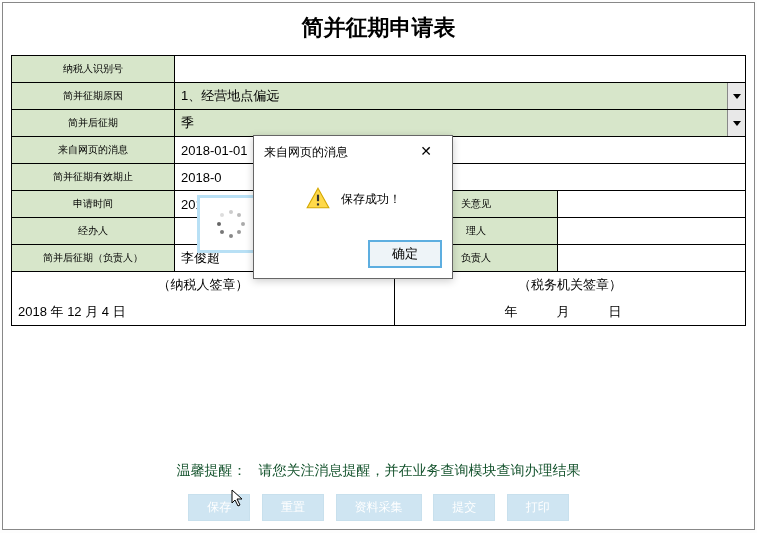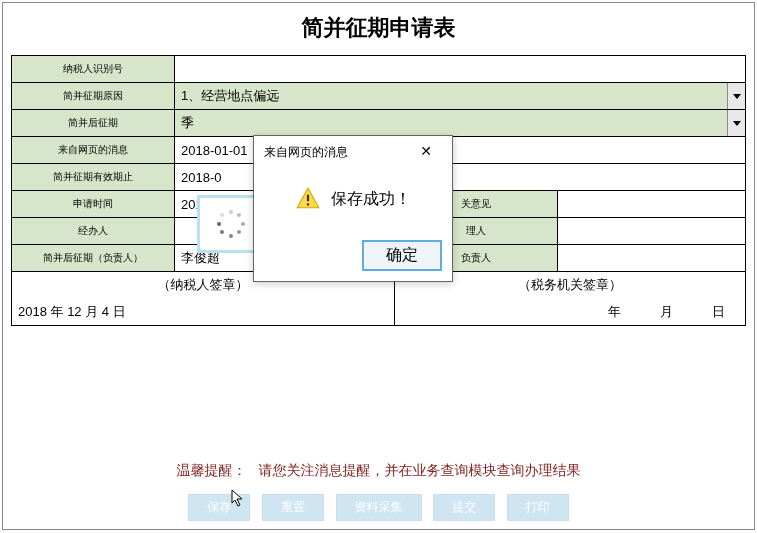--- a/index.html
+++ b/index.html
@@ -10,36 +10,36 @@
     .form-table td { border: 1px solid #000; height: 27px; padding: 2px 6px; vertical-align: middle; }
     .form-table td.label { background: #d7e6ca; text-align: center; width: 163px; font-size: 10px; }
     .form-table td.value { background: #fff; }
     .form-table td.value-green { background: #d7e6ca; }
     .dropdown-cell { position: relative; padding-right: 20px; }
     .dropdown-arrow { position: absolute; right: 0; top: 0; bottom: 0; width: 18px; background: #e8e8e8; border-left: 1px solid #888; display: flex; align-items: center; justify-content: center; }
     .dropdown-arrow::after { content: ""; border-left: 4px solid transparent; border-right: 4px solid transparent; border-top: 5px solid #000; }
     .sig-row td { height: 27px; }
     .date-row td { border-top: none; }
     .bottom-area { position: absolute; bottom: 8px; left: 0; right: 0; }
-    .reminder { text-align: center; color: #7f1d1d; font-size: 14px; margin-bottom: 14px; }
+    .reminder { text-align: center; color: #14532d; font-size: 14px; margin-bottom: 14px; }
     .reminder .lbl { margin-right: 8px; }
     .button-bar { text-align: center; }
     .button-bar button { background: #a8d0e8; border: 1px solid #9cc8e0; color: #fff; padding: 4px 18px; margin: 0 4px; font-size: 12px; cursor: pointer; opacity: 0.55; }
     .overlay { position: absolute; inset: 0; pointer-events: none; }
     .spinner-box { position: absolute; left: 194px; top: 192px; width: 68px; height: 58px; background: #fff; border: 3px solid #b8e0f5; display: flex; align-items: center; justify-content: center; pointer-events: auto; }
     .spinner { width: 28px; height: 28px; position: relative; }
     .spinner span { position: absolute; width: 4px; height: 4px; background: #888; border-radius: 50%; }
     .dialog { position: absolute; left: 250px; top: 132px; width: 200px; background: #fff; border: 1px solid #666; box-shadow: 0 2px 8px rgba(0,0,0,0.2); pointer-events: auto; }
     .dialog-header { display: flex; justify-content: space-between; align-items: center; padding: 6px 16px 6px 10px; font-size: 12px; }
     .dialog-close { width: 20px; height: 20px; text-align: center; cursor: pointer; font-size: 14px; line-height: 18px; }
     .dialog-body { padding: 18px 10px 22px 10px; display: flex; align-items: center; justify-content: center; gap: 10px; }
     .warn-icon { width: 26px; height: 26px; }
-    .dialog-msg { font-size: 16px; text-align: center; }
+    .dialog-msg { font-size: 12px; text-align: center; }
     .dialog-footer { padding: 6px 10px 10px 10px; text-align: right; }
-    .dialog-footer button { border: 2px solid #5daee0; background: #eef4f8; padding: 3px 22px; font-size: 16px; cursor: pointer; }
+    .dialog-footer button { border: 2px solid #5daee0; background: #eef4f8; padding: 3px 22px; font-size: 13px; cursor: pointer; }
     .cursor-arrow { position: absolute; left: 228px; bottom: 22px; width: 14px; height: 18px; pointer-events: none; }
   </style>
 </head>
 <body>
 
 <div class="container">
   <div class="title">简并征期申请表</div>
 
   <table class="form-table">
     <tbody>
@@ -86,21 +86,21 @@
       <td class="value">李俊超</td>
       <td class="label">负责人</td>
       <td class="value"></td>
     </tr>
     <tr class="sig-row">
       <td colspan="2" style="text-align:center;border-bottom:none">（纳税人签章）</td>
       <td colspan="2" style="text-align:center;border-bottom:none">（税务机关签章）</td>
     </tr>
     <tr class="date-row">
       <td colspan="2" style="text-align:left;padding-right:20px;border-top:none">2018 年 12 月 4 日</td>
-      <td colspan="2" style="text-align:right;padding-right:20px;border-top:none">年　　　月　　　日</td>
+      <td colspan="2" style="text-align:center;padding-right:20px;border-top:none">年　　　月　　　日</td>
     </tr>
   </tbody>
     </table>
 
   <div class="bottom-area">
     <div class="reminder">
       <span class="lbl">温馨提醒：</span>
       <span>请您关注消息提醒，并在业务查询模块查询办理结果</span>
     </div>
     <div class="button-bar">

